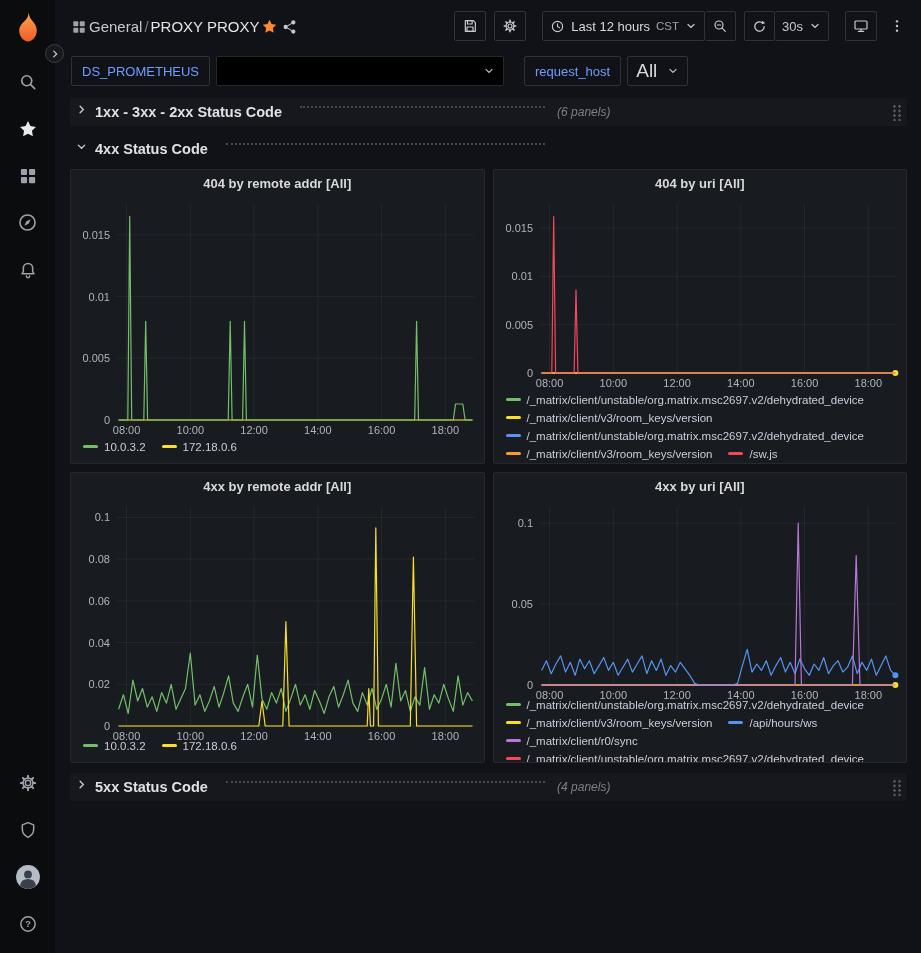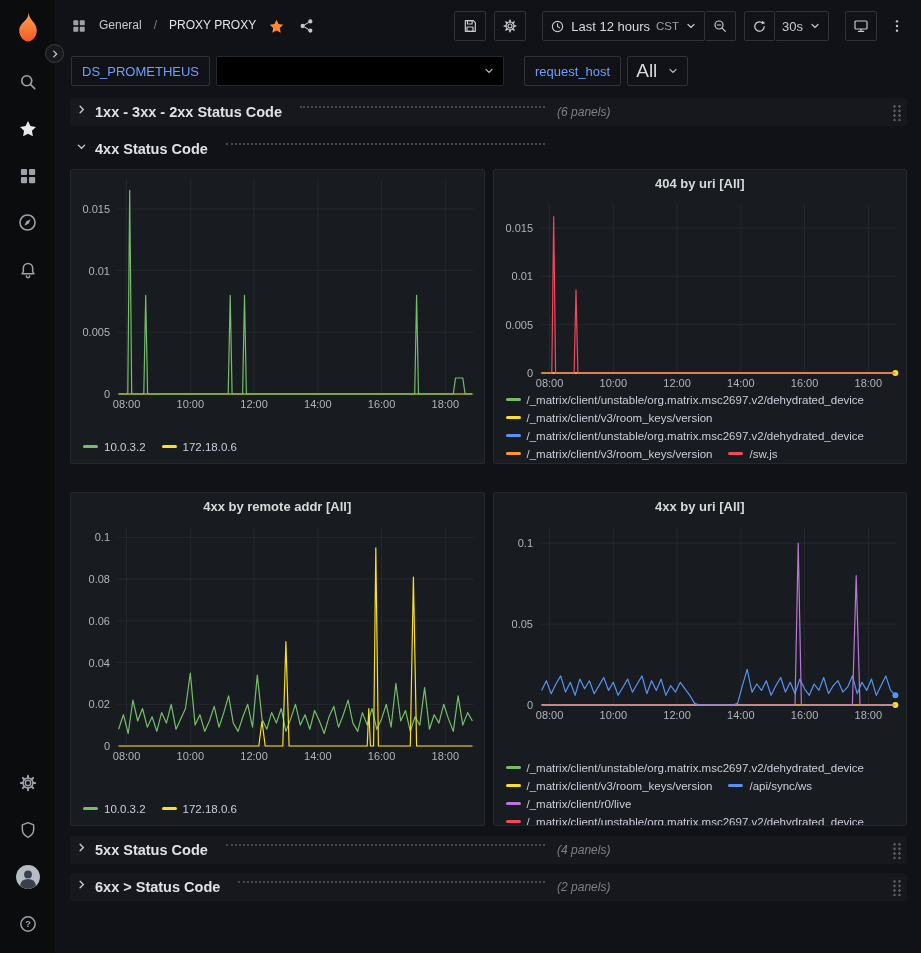--- a/index.html
+++ b/index.html
@@ -28,21 +28,21 @@
   .sidebar-toggle {
     position:absolute; left:45px; top:44px; width:19px; height:19px; z-index:9;
     border-radius:50%; background:#17191d; border:1px solid #3a3d44; color:#c7c9ce;
     display:flex; align-items:center; justify-content:center; padding:0; cursor:pointer;
   }
 
   
   .main { flex:1; min-width:0; display:flex; flex-direction:column; }
 
   .topbar { height:52px; flex-shrink:0; display:flex; align-items:center; justify-content:space-between; padding:0 12px 0 16px; }
-  .crumbs { display:flex; align-items:flex-start; gap:12px; font-size:12px; }
+  .crumbs { display:flex; align-items:flex-end; gap:2px; font-size:15px; }
   .crumb-icon { color:#9da1a9; display:flex; }
   .crumb-section { color:#c7c9ce; cursor:pointer; }
   .sep { color:#7b7f87; }
   .crumb-title { color:#e3e4e8; font-weight:500; cursor:pointer; }
   .star-ico { color:#ff8833; display:flex; cursor:pointer; }
   .share-ico { color:#c7c9ce; display:flex; cursor:pointer; margin-left:2px; }
 
   .actions { display:flex; align-items:center; gap:8px; }
   .icon-btn {
     height:30px; min-width:30px; display:flex; align-items:center; justify-content:flex-start; gap:6px;
@@ -89,21 +89,21 @@
     background-image:radial-gradient(circle, #595d63 1.2px, transparent 1.4px);
     background-size:5px 4.6px; background-position:0 1px;
   }
 
   .panels-grid { display:grid; grid-template-columns:1fr 1fr; gap:8px; margin:0 0 10px; }
   .panel {
     background:#181b1f; border:1px solid #25282e; border-radius:2px;
     display:flex; flex-direction:column; overflow:hidden;
   }
   .panel.h1 { height:295px; }
-  .panel.h2 { height:334px;margin-top:20px; }
+  .panel.h2 { height:291px; }
   .panel-header { height:26px; flex-shrink:0; display:flex; align-items:center; justify-content:center; cursor:pointer; }
   .panel-header h2 { margin:0; font-size:13px; font-weight:600; color:#d8d9da; }
   .chart-area { flex:1; min-height:0; }
   .chart-area svg { display:block; }
   svg text { font-family:"Liberation Sans", sans-serif; }
 
   .legend {
     flex-shrink:0; display:flex; flex-wrap:wrap; align-content:flex-start;
     column-gap:16px; row-gap:1px; padding:0 12px 4px; overflow:hidden;
   }
@@ -365,20 +365,23 @@
           </span>
           <span class="row-title">4xx Status Code</span>
           <span class="row-dots"></span>
         </div>
         <span class="row-spacer"></span>
       </div>
 
       <div class="panels-grid">
 
         <section class="panel h1">
+          <header class="panel-header">
+            <h2>404 by remote addr [All]</h2>
+          </header>
           <div class="chart-area">
               <svg width="413" height="242">
                 <line x1="55.56249999999999" x2="55.56249999999999" y1="8" y2="224" stroke="rgba(204,210,220,0.07)" stroke-width="1"></line>
                 <text x="55.56249999999999" y="238" text-anchor="middle" fill="#b0b4bb" font-size="11">08:00</text>
                 <line x1="119.3125" x2="119.3125" y1="8" y2="224" stroke="rgba(204,210,220,0.07)" stroke-width="1"></line>
                 <text x="119.3125" y="238" text-anchor="middle" fill="#b0b4bb" font-size="11">10:00</text>
                 <line x1="183.0625" x2="183.0625" y1="8" y2="224" stroke="rgba(204,210,220,0.07)" stroke-width="1"></line>
                 <text x="183.0625" y="238" text-anchor="middle" fill="#b0b4bb" font-size="11">12:00</text>
                 <line x1="246.8125" x2="246.8125" y1="8" y2="224" stroke="rgba(204,210,220,0.07)" stroke-width="1"></line>
                 <text x="246.8125" y="238" text-anchor="middle" fill="#b0b4bb" font-size="11">14:00</text>
@@ -551,25 +554,25 @@
               <div class="legend-item">
                 <span class="swatch" style="background: rgb(115, 191, 105);"></span>
                 <span>/_matrix/client/unstable/org.matrix.msc2697.v2/dehydrated_device</span>
               </div>
               <div class="legend-item">
                 <span class="swatch" style="background: rgb(250, 222, 42);"></span>
                 <span>/_matrix/client/v3/room_keys/version</span>
               </div>
               <div class="legend-item">
                 <span class="swatch" style="background: rgb(87, 148, 242);"></span>
-                <span>/api/sync/ws</span>
+                <span>/api/hours/ws</span>
               </div>
               <div class="legend-item">
                 <span class="swatch" style="background: rgb(184, 119, 217);"></span>
-                <span>/_matrix/client/r0/live</span>
+                <span>/_matrix/client/r0/sync</span>
               </div>
               <div class="legend-item">
                 <span class="swatch" style="background: rgb(242, 73, 92);"></span>
                 <span>/_matrix/client/unstable/org.matrix.msc2697.v2/dehydrated_device</span>
               </div>
             </div>
         </section>
 
       </div>
 
@@ -581,30 +584,16 @@
               </svg>
           </span>
           <span class="row-title">5xx Status Code</span>
           <span class="row-dots"></span>
         </div>
         <span class="row-count">(4 panels)</span>
         <span class="row-spacer"></span>
         <span class="drag-handle"></span>
       </div>
 
-      <div class="row-header collapsed">
-        <div class="row-main">
-          <span class="row-chevron">
-            <svg width="11" height="11" viewBox="0 0 24 24" fill="none" stroke="currentColor" stroke-width="3" stroke-linecap="round">
-                <polyline points="9,5 16,12 9,19"></polyline>
-              </svg>
-          </span>
-          <span class="row-title">6xx &gt; Status Code</span>
-          <span class="row-dots"></span>
-        </div>
-        <span class="row-count">(2 panels)</span>
-        <span class="row-spacer"></span>
-        <span class="drag-handle"></span>
-      </div>
 
     </div>
   </div>
 </div>
 
 </body></html>

